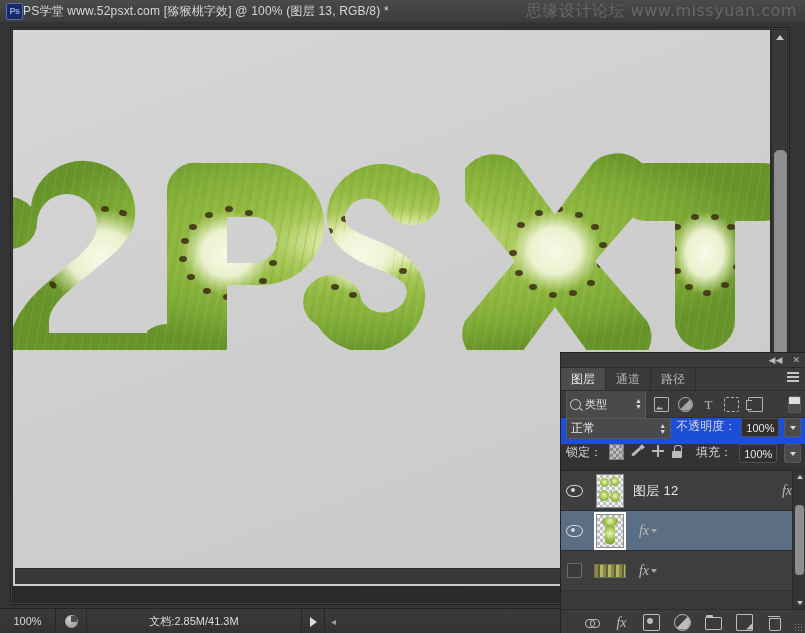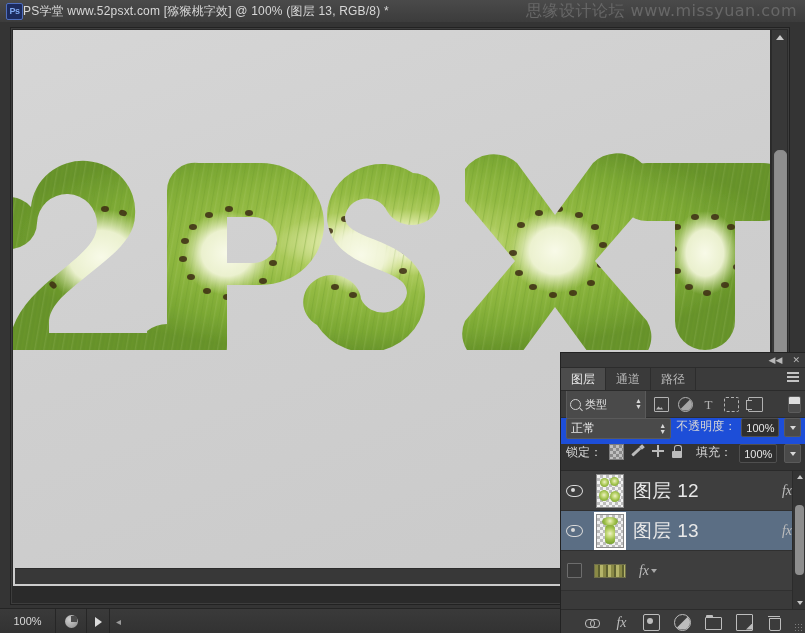--- a/index.html
+++ b/index.html
@@ -262,21 +262,21 @@
   .thumb .mini{
     position:absolute;background:radial-gradient(circle at 50% 45%,#eef0cf 0%,#cfe08a 22%,#9dbf4a 55%,#6f9a2b 100%);
     border-radius:50%;
   }
   .thumb-group{
     width:30px;height:12px;border:1px solid #6f6f4a;
     background:
       repeating-linear-gradient(90deg,#8a8a46 0 3px,#5d6030 3px 5px,#b5b56a 5px 8px);
   }
   .layer-name{
-    flex:1;font-size:19px;color:#e8e8e8;white-space:nowrap;letter-spacing:.3px;
+    flex:1;font-size:13px;color:#e8e8e8;white-space:nowrap;letter-spacing:.3px;
   }
   .fx-cell{
     width:30px;display:flex;align-items:center;justify-content:center;gap:2px;
     font-family:"Liberation Serif",serif;font-style:italic;font-size:14px;color:#bdbdbd;
   }
   .fx-caret{width:0;height:0;border-left:3px solid transparent;border-right:3px solid transparent;
     border-top:4px solid #a8a8a8;}
   .list-scroll{
     position:absolute;right:0;top:0;width:13px;height:100%;background:#343434;border-left:1px solid #2b2b2b;
   }
@@ -521,20 +521,21 @@
         <div class="thumb"></div>
       </div>
     </div>
   </div>
 
   <div class="statusbar">
     <div class="st-zoom">100%</div>
     <div class="st-icon-box">
       <div class="st-icon"></div>
     </div>
+    <div class="st-doc">文档:2.85M/41.3M</div>
     <div class="st-play">
         <i></i>
       </div>
     <div class="st-tail">◂</div>
   </div>
 
   <div class="panel">
 
     <div class="panel-topbar">
       <span class="mini-btn">◀◀</span>
@@ -619,23 +620,20 @@
       <div class="layer-row selected">
         <div class="eye-cell">
           <span class="eye"></span>
         </div>
         <div class="thumb-cell">
           <div class="thumb sel">
             <span class="mini" style="left:5px;top:2px;width:16px;height:9px"></span>
             <span class="mini" style="left:8px;top:10px;width:10px;height:19px;border-radius:4px"></span>
           </div>
         </div>
-        <div class="layer-name">
-          <span>图层</span> <span>13</span>
-        </div>
         <div class="fx-cell">
           <span>fx</span>
           <span class="fx-caret"></span>
         </div>
       </div>
 
       <div class="layer-row">
         <div class="eye-cell">
           <span class="eye-off"></span>
         </div>

